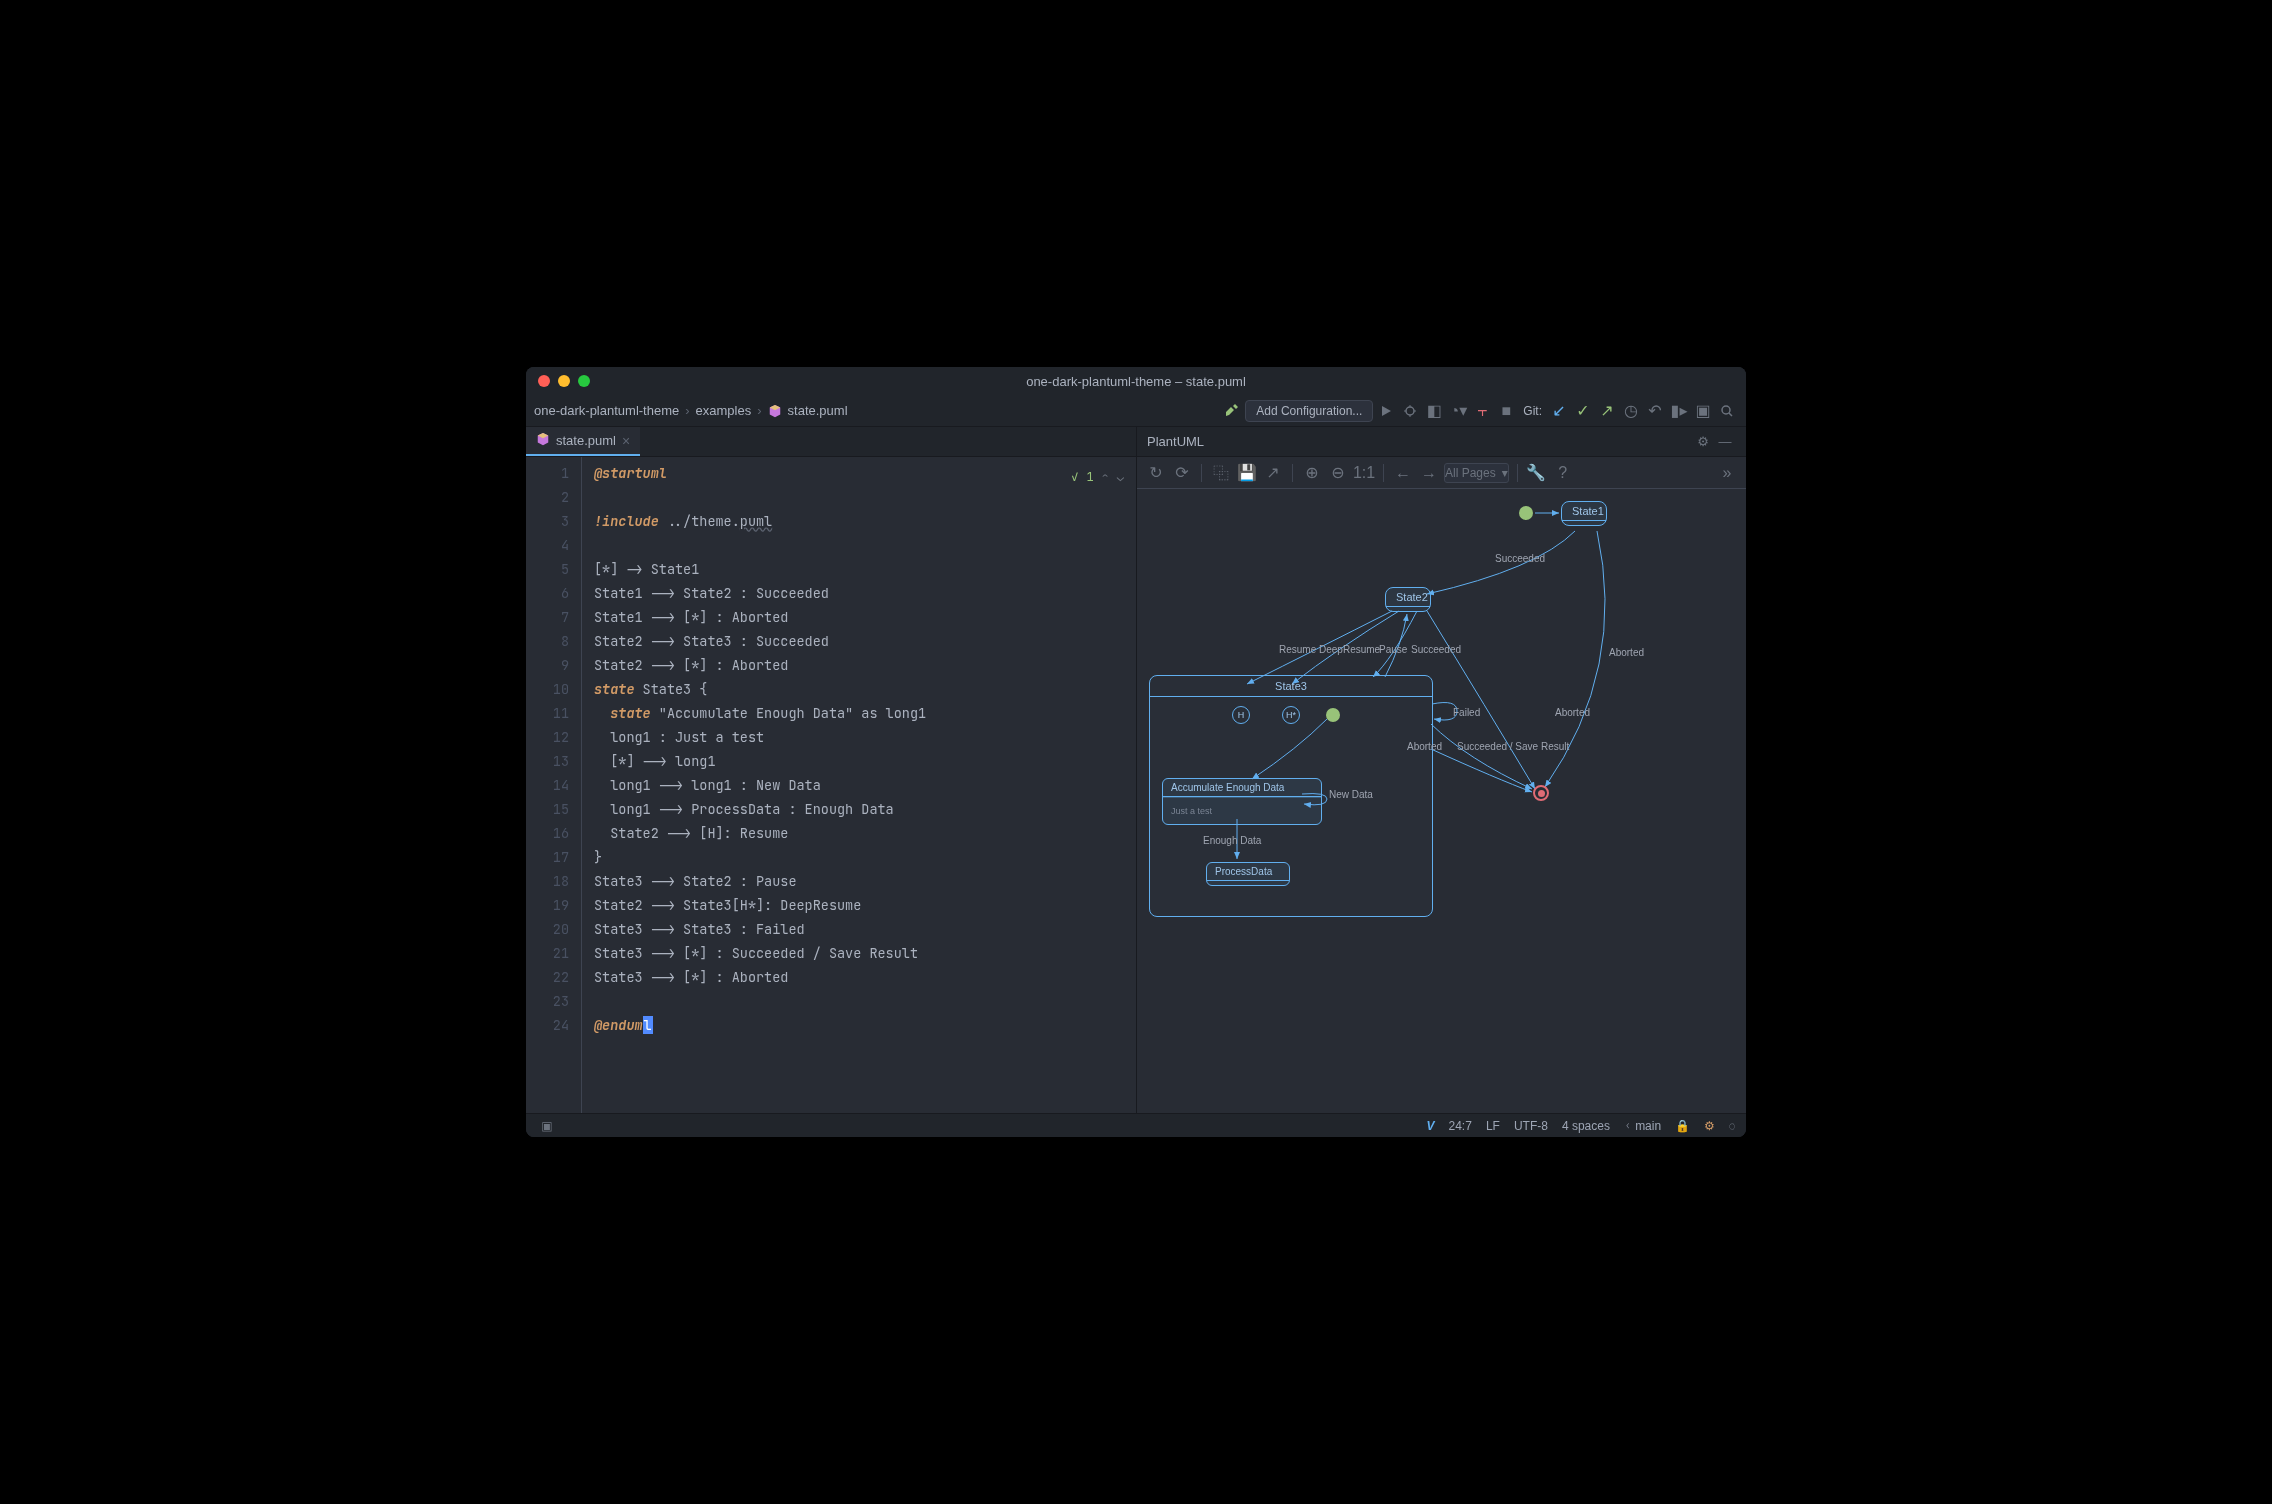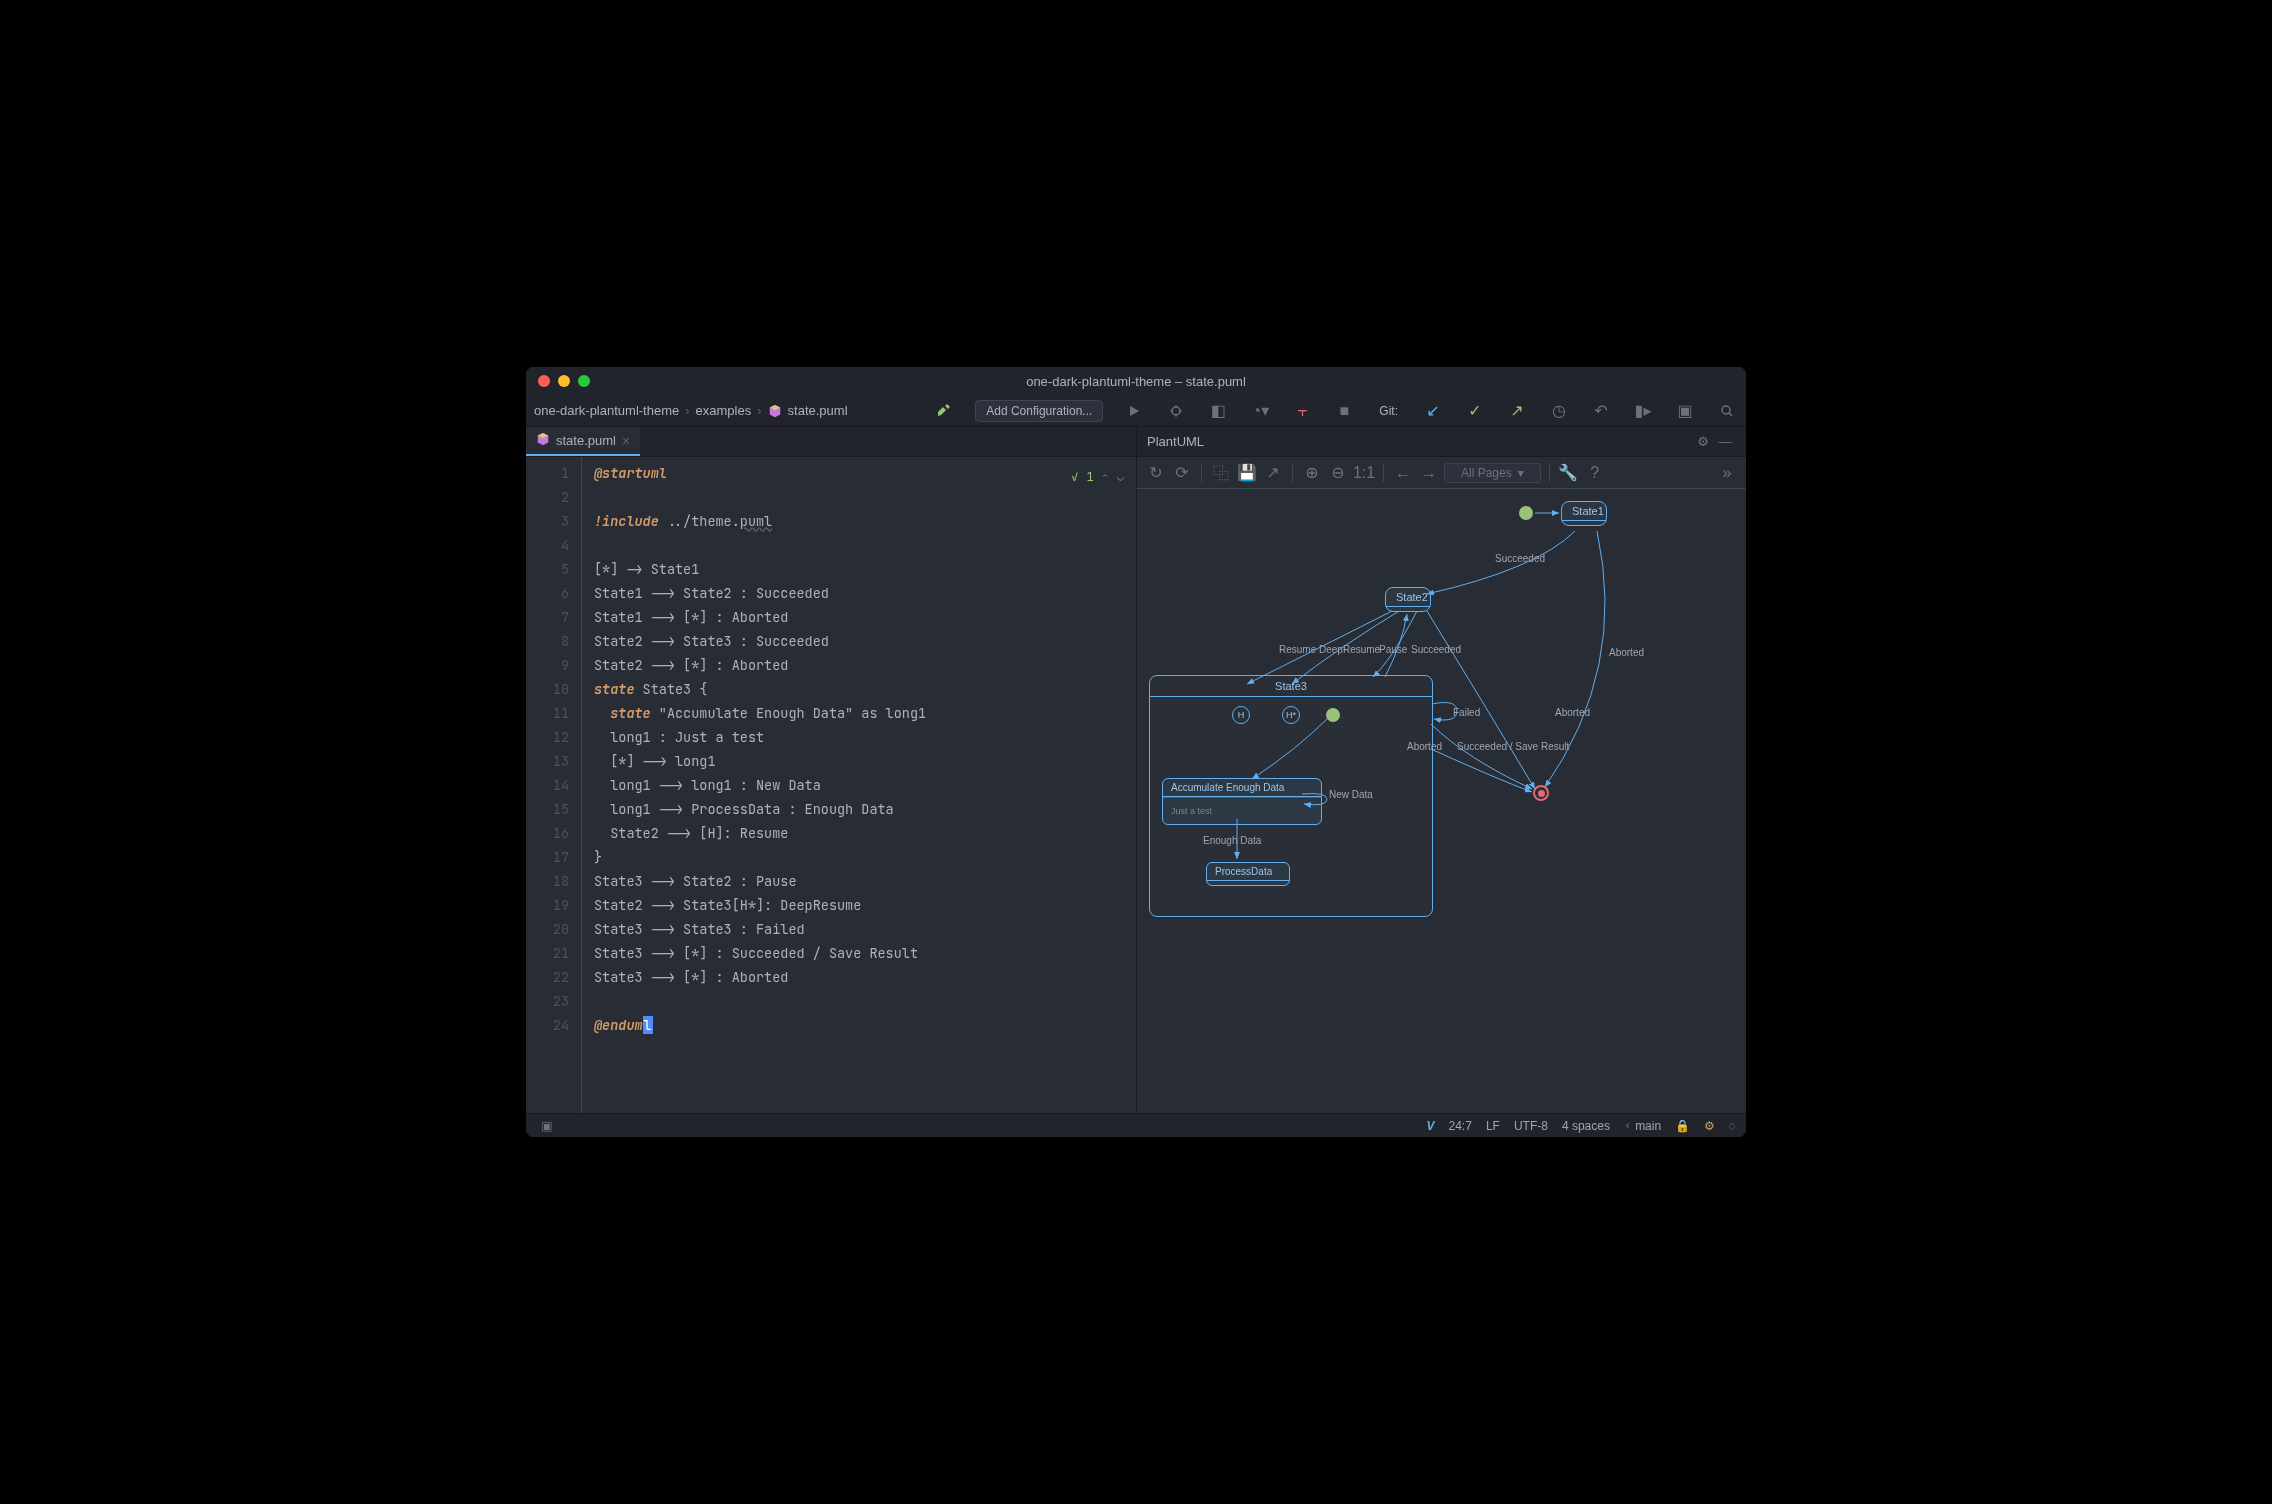--- a/index.html
+++ b/index.html
@@ -11,21 +11,21 @@
 .traffic-light { width: 12px; height: 12px; border-radius: 50%; }
 .tl-red { background: #ff5f56; }
 .tl-yellow { background: #ffbd2e; }
 .tl-green { background: #27c93f; }
 .title-text { position: absolute; left: 50%; transform: translateX(-50%); color: #abb2bf; font-size: 13px; font-weight: 500; }
 
 .toolbar { height: 32px; background: #21252b; display: flex; align-items: center; padding: 0 8px; border-bottom: 1px solid #181a1f; }
 .breadcrumb { display: flex; align-items: center; gap: 6px; color: #abb2bf; font-size: 13px; font-weight: 500; }
 .breadcrumb-sep { color: #5c6370; }
 .breadcrumb .icon-cube { width: 14px; height: 14px; display: inline-flex; }
-.toolbar-right { margin-left: auto; display: flex; align-items: center; gap: 20px; }
+.toolbar-right { margin-left: auto; display: flex; align-items: center; gap: 2px; }
 .icon-btn { width: 22px; height: 22px; display: flex; align-items: center; justify-content: center; color: #6b727d; cursor: pointer; }
 .icon-btn.green { color: #98c379; }
 .icon-btn.blue { color: #61afef; }
 .add-config { background: #2c313c; border: 1px solid #3e4451; border-radius: 4px; padding: 3px 10px; color: #abb2bf; font-size: 12px; cursor: pointer; }
 .git-label { color: #abb2bf; font-size: 12px; margin: 0 4px; }
 
 .editor-tabs { height: 30px; background: #21252b; display: flex; align-items: stretch; border-bottom: 1px solid #181a1f; }
 .tab { display: flex; align-items: center; gap: 6px; padding: 0 10px; background: #282c34; color: #abb2bf; font-size: 13px; border-bottom: 2px solid #61afef; position: relative; }
 .tab .close { color: #5c6370; font-size: 14px; cursor: pointer; }
 
@@ -41,21 +41,21 @@
 .c-str { color: #abb2bf; }
 .cursor-box { background: #528bff; color: #fff; padding: 0 1px; }
 .editor-status { position: absolute; top: 8px; right: 12px; display: flex; gap: 8px; align-items: center; color: #98c379; font-size: 12px; }
 .editor-status .chev { color: #6b727d; }
 
 .plantuml-pane { width: 50%; display: flex; flex-direction: column; background: #282c34; border-left: 1px solid #181a1f; }
 .panel-header { height: 30px; display: flex; align-items: center; padding: 0 10px; color: #abb2bf; font-size: 13px; background: #21252b; border-bottom: 1px solid #181a1f; }
 .panel-header .spacer { flex: 1; }
 .panel-toolbar { height: 32px; display: flex; align-items: center; gap: 4px; padding: 0 8px; background: #282c34; border-bottom: 1px solid #3e4451; }
 .panel-toolbar .sep { width: 1px; height: 18px; background: #3e4451; margin: 0 4px; }
-.pg-select { background: #2c313c; border: 1px solid #3e4451; border-radius: 3px; padding: 2px 16px; color: #6b727d; font-size: 12px; display: flex; align-items: center; gap: 6px; }
+.pg-select { background: #2c313c; border: 1px solid #3e4451; border-radius: 3px; padding: 2px 0; color: #6b727d; font-size: 12px; display: flex; align-items: center; gap: 6px; }
 .diagram-canvas { flex: 1; position: relative; overflow: hidden; background: #282c34; }
 
 .state-box { position: absolute; border: 1.5px solid #61afef; border-radius: 8px; background: rgba(97,175,239,0.08); color: #9fc5e8; font-size: 11px; text-align: center; }
 .state-box .st-title { padding: 3px 10px; border-bottom: 1px solid #61afef; }
 .composite { position: absolute; border: 1.5px solid #61afef; border-radius: 8px; background: rgba(97,175,239,0.02); }
 .composite .comp-title { color: #9fc5e8; font-size: 11px; text-align: center; padding: 4px; border-bottom: 1px solid #61afef; }
 .start-dot { position: absolute; width: 14px; height: 14px; border-radius: 50%; background: #98c379; }
 .end-dot { position: absolute; width: 16px; height: 16px; border-radius: 50%; border: 2px solid #e06c75; display: flex; align-items: center; justify-content: center; }
 .end-dot::after { content: ''; width: 7px; height: 7px; border-radius: 50%; background: #e06c75; }
 .hist-dot { position: absolute; width: 18px; height: 18px; border-radius: 50%; border: 1.5px solid #61afef; color: #9fc5e8; font-size: 9px; display: flex; align-items: center; justify-content: center; }

